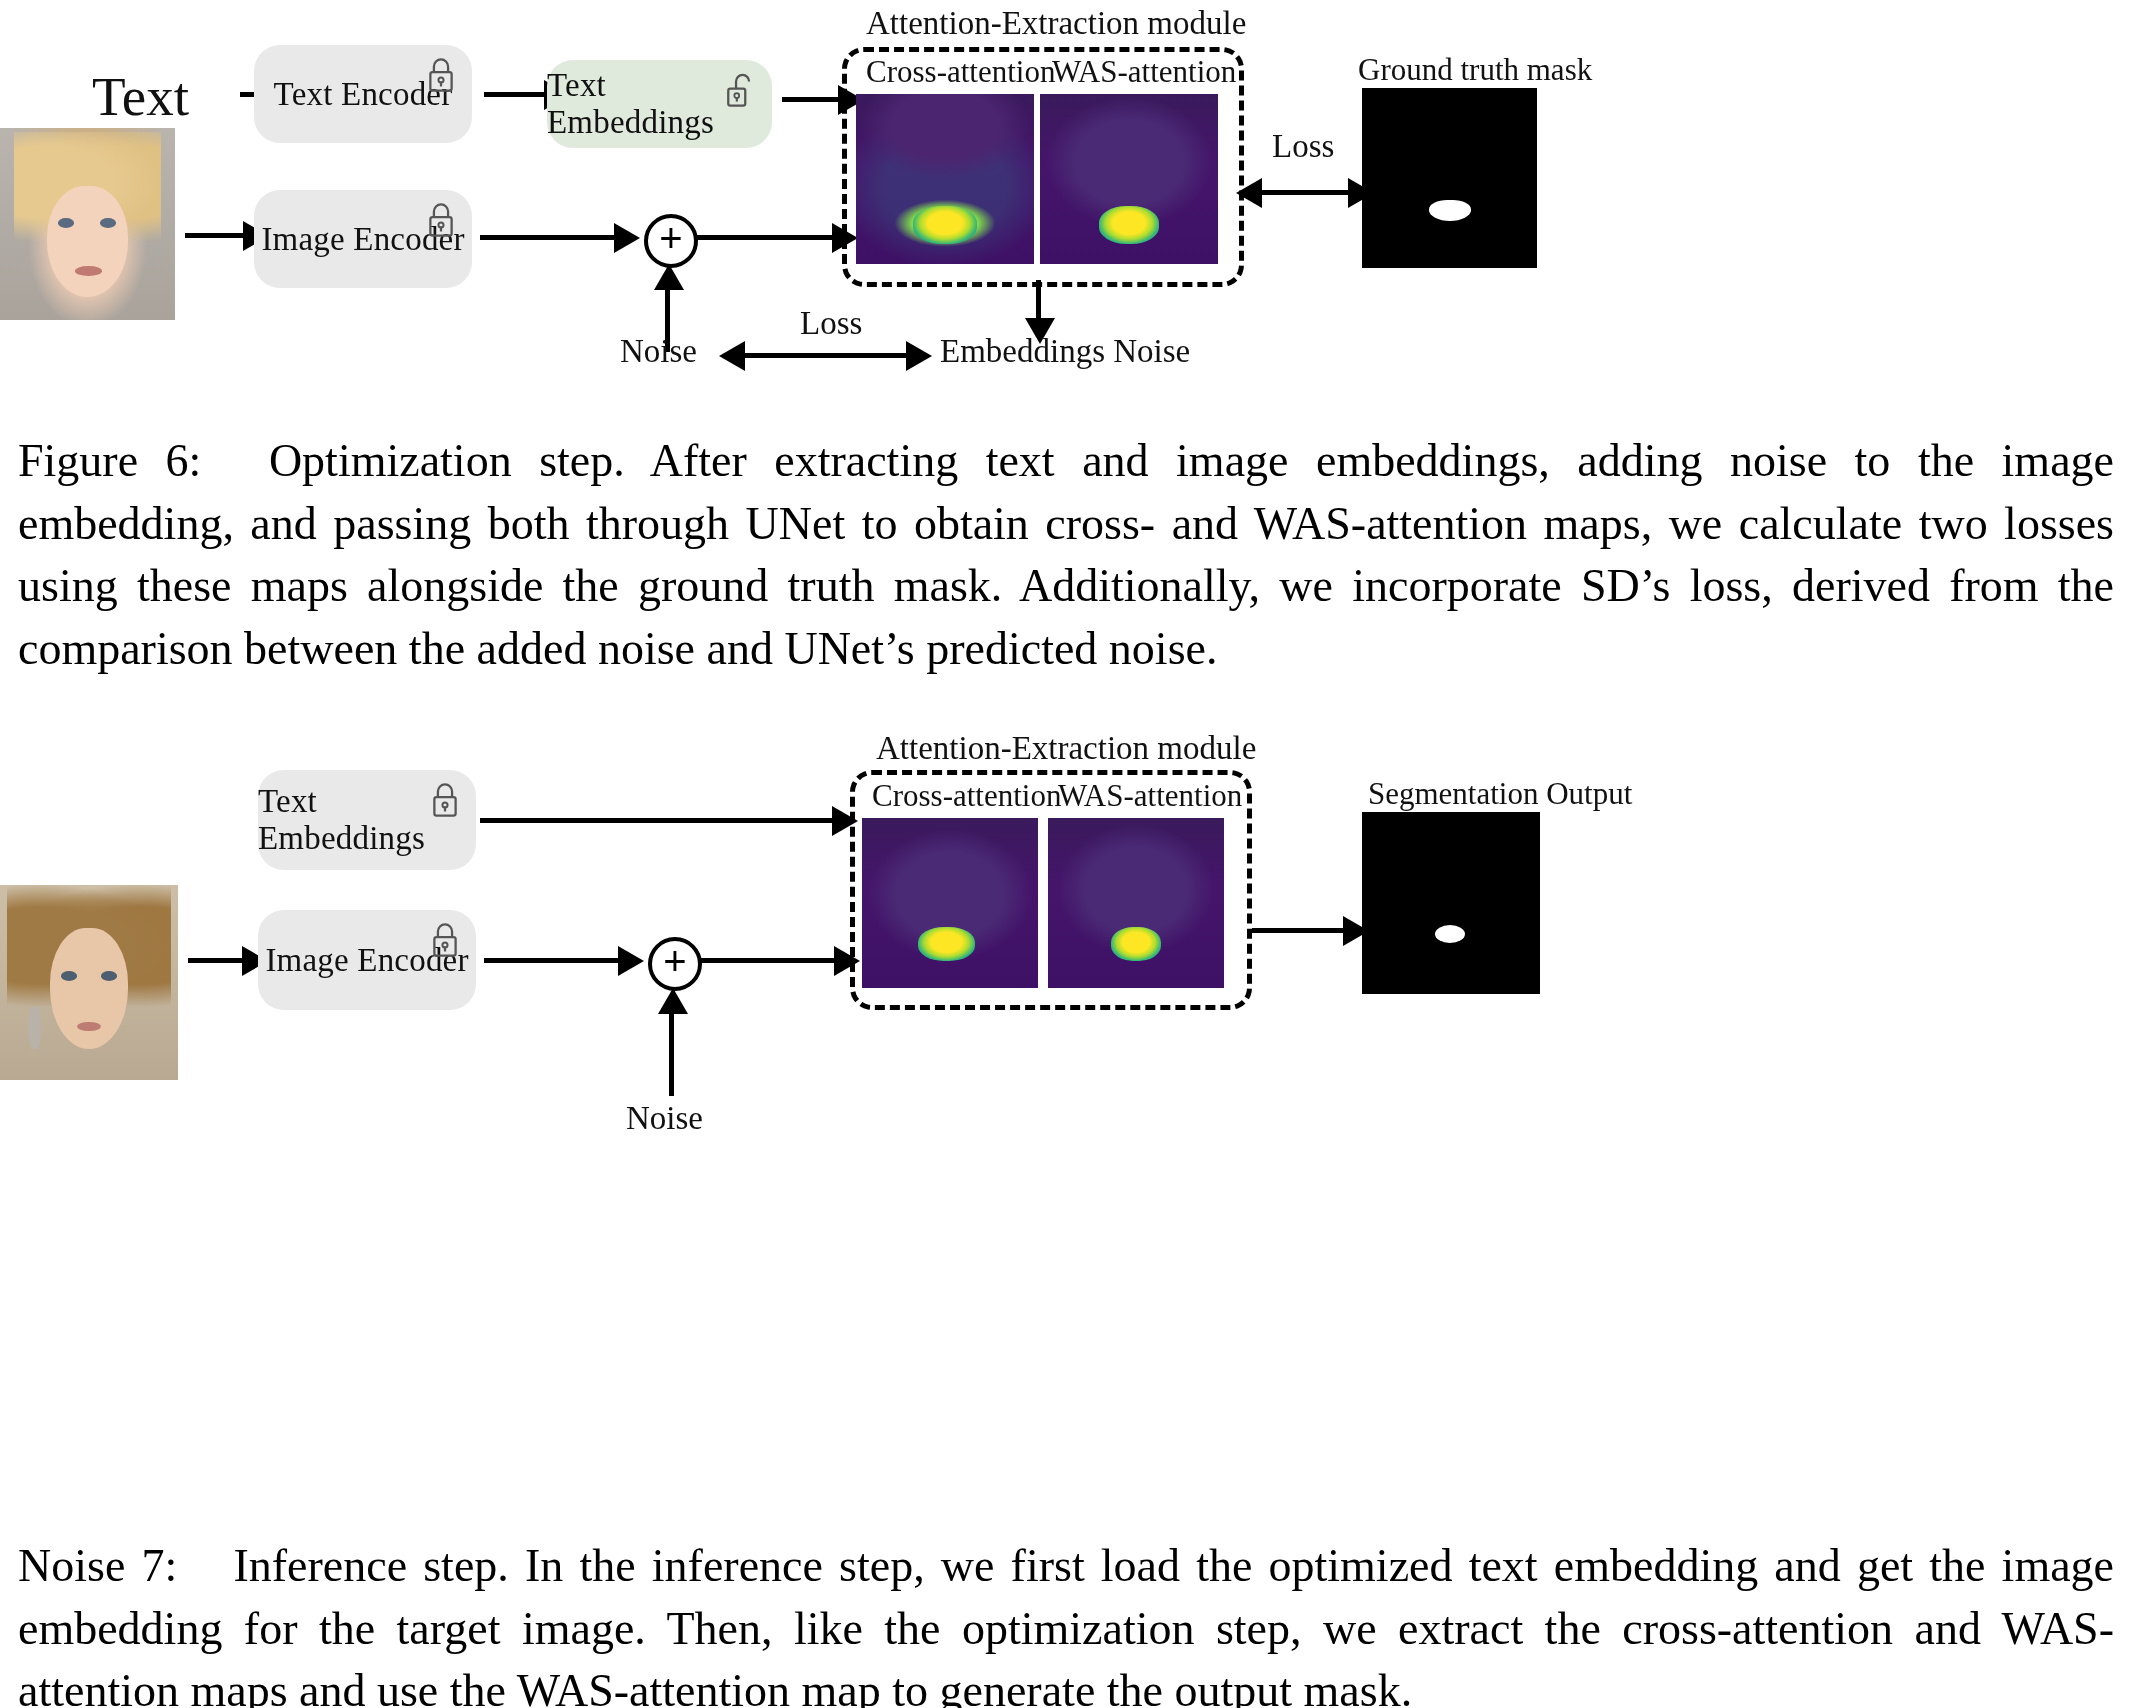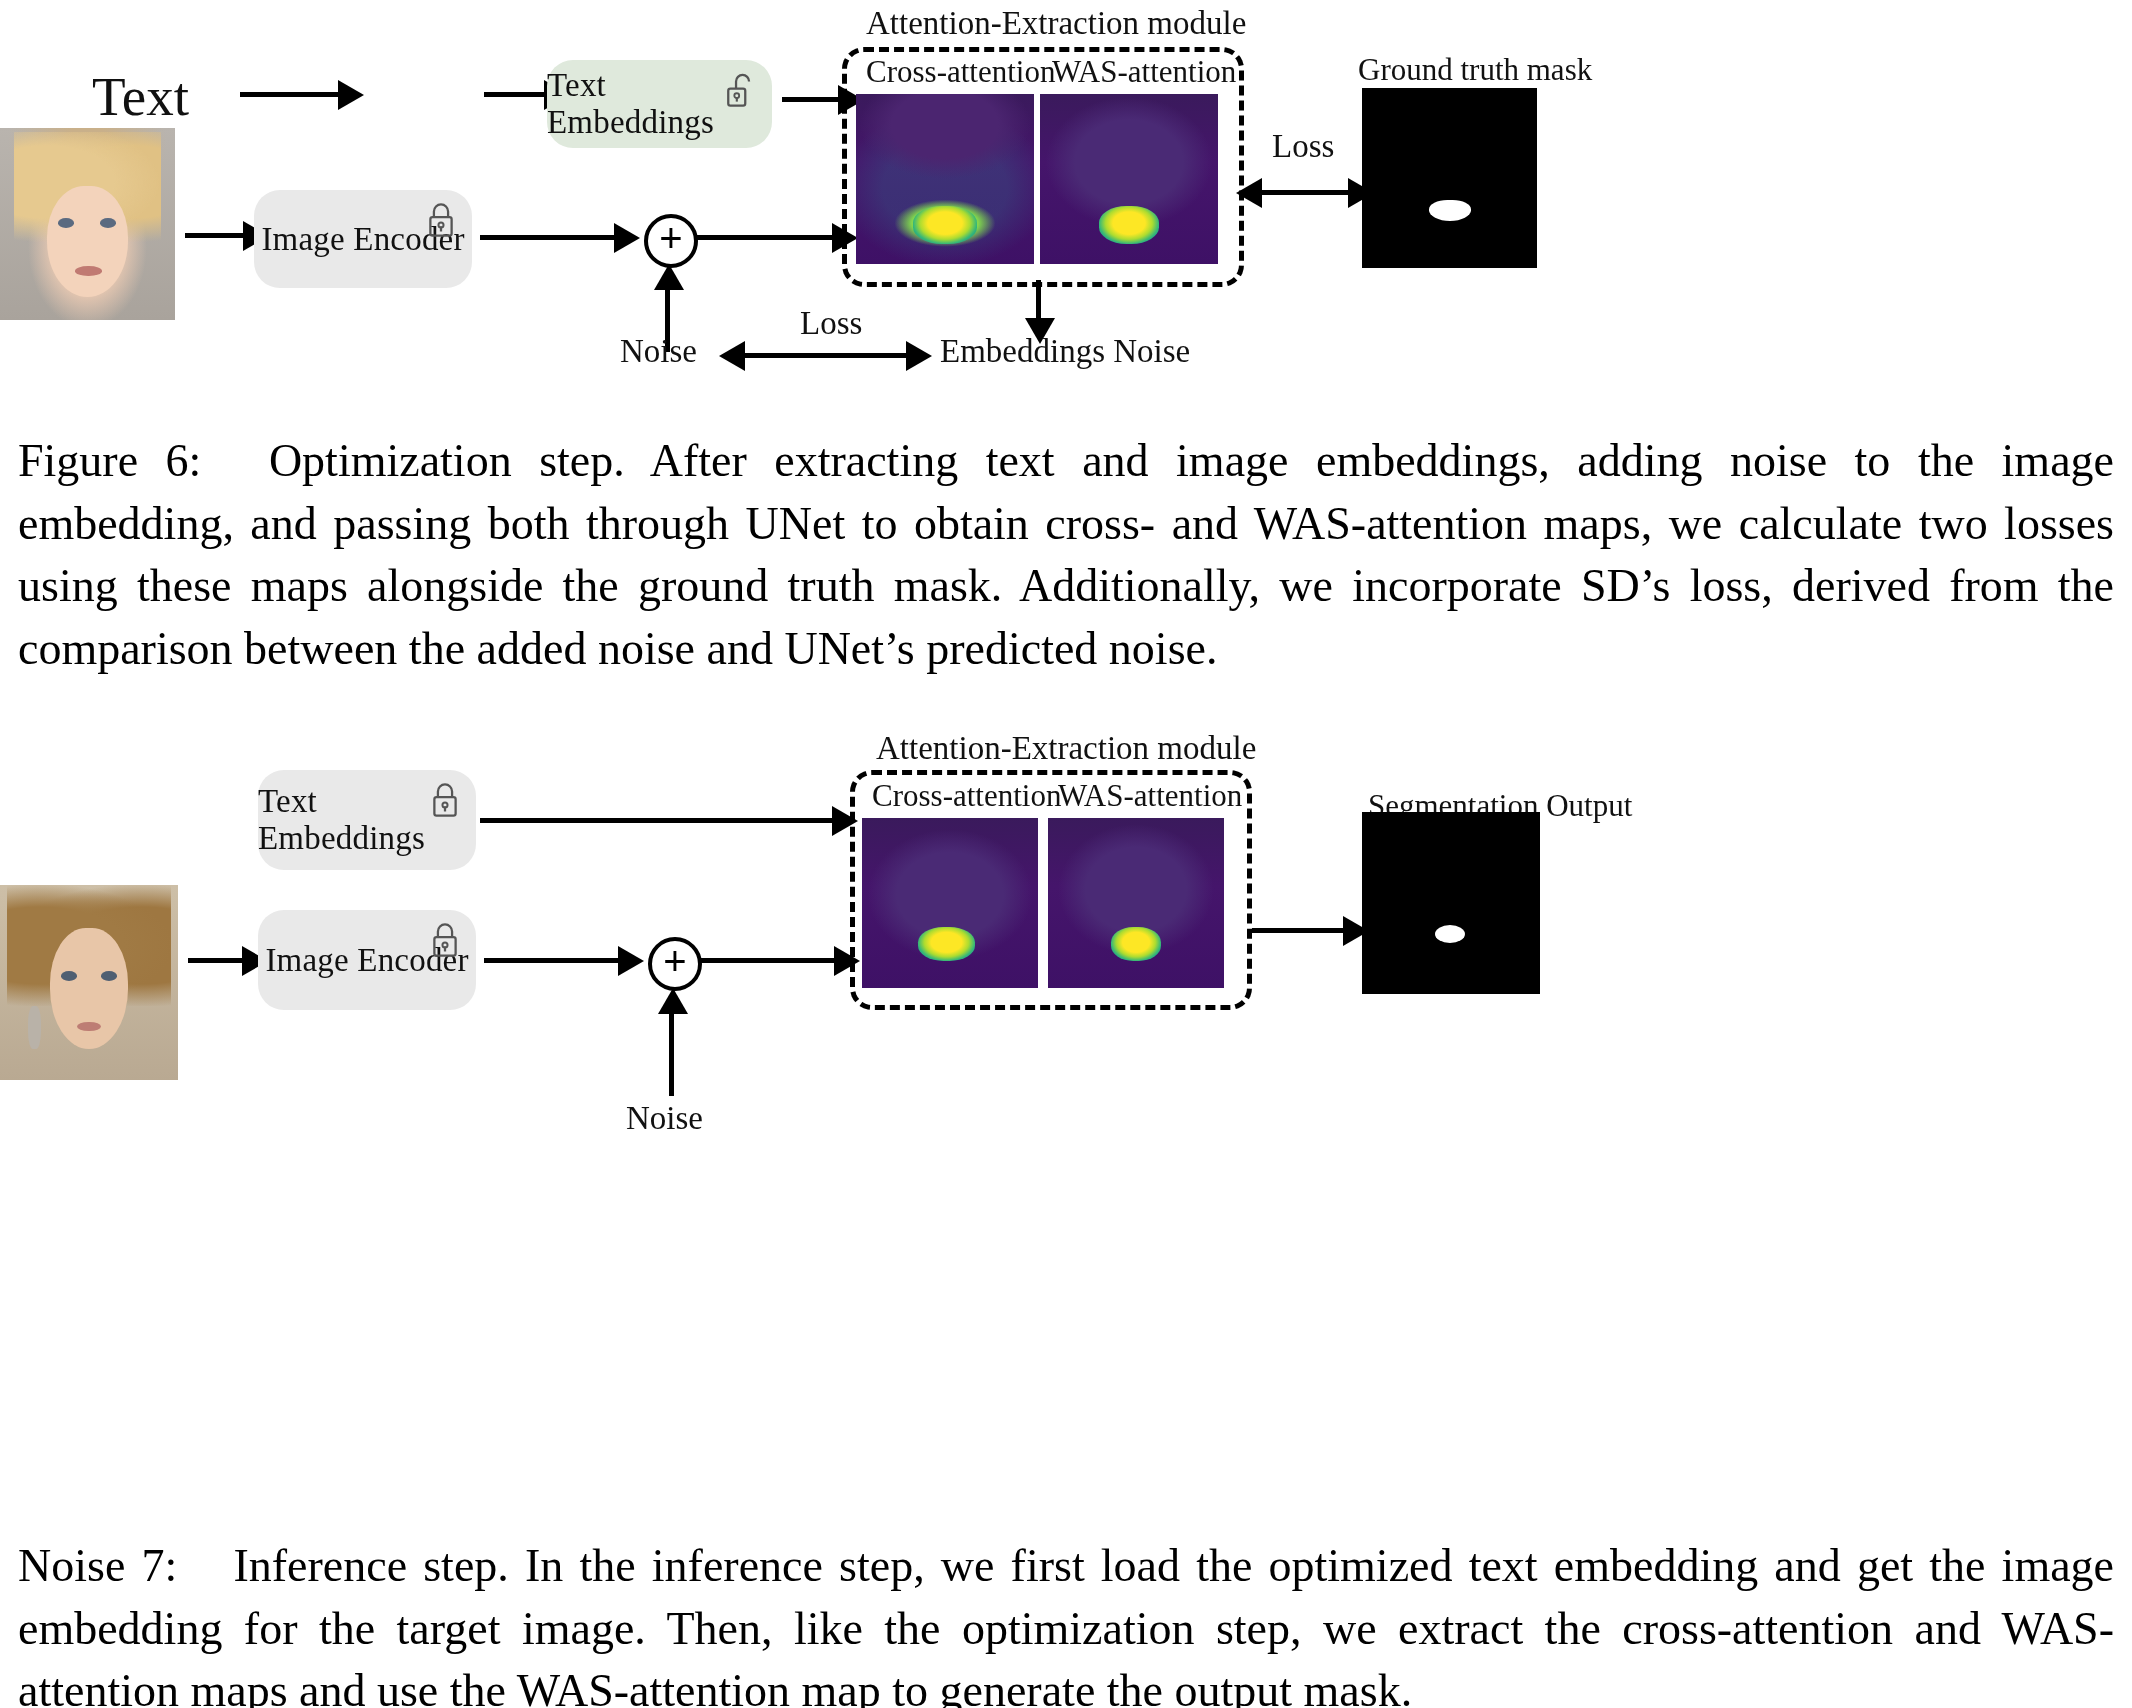--- a/index.html
+++ b/index.html
@@ -58,20 +58,29 @@
          radial-gradient(ellipse at 22% 45%, #e6c98f 0 42%, rgba(0,0,0,0) 70%),
          radial-gradient(ellipse at 80% 45%, #e0c184 0 42%, rgba(0,0,0,0) 70%);"></div>
     <div style="position:absolute;left:27%;top:30%;width:46%;height:58%;border-radius:46% 46% 50% 50%;background:#f3d3bb;"></div>
     <div style="position:absolute;left:33%;top:47%;width:9%;height:5%;border-radius:50%;background:#5a6a80;"></div>
     <div style="position:absolute;left:57%;top:47%;width:9%;height:5%;border-radius:50%;background:#5a6a80;"></div>
     <div style="position:absolute;left:43%;top:72%;width:15%;height:5%;border-radius:50%;background:#c07a72;"></div>
   </div>
   <div class="hline" style="left:185px;top:233px;width:60px;"></div>
   <div class="ah-r" style="left:243px;top:221px;"></div>
 
+  <div class="box gray" style="left:254px;top:45px;width:218px;height:98px;">
+    <span>Text Encoder</span>
+    <svg class="lock" viewBox="0 0 24 28">
+      <path d="M7 12 V8 a5 5 0 0 1 10 0 V12" fill="none" stroke="#555" stroke-width="1.6"></path>
+      <rect x="4.5" y="12" width="15" height="13" rx="1.5" fill="none" stroke="#555" stroke-width="1.6"></rect>
+      <circle cx="12" cy="17.5" r="1.8" fill="none" stroke="#555" stroke-width="1.4"></circle>
+      <rect x="11.2" y="18.5" width="1.6" height="3.6" fill="#555"></rect>
+    </svg>
+  </div>
   <div class="hline" style="left:484px;top:92px;width:62px;"></div>
   <div class="ah-r" style="left:544px;top:80px;"></div>
 
   <div class="box green" style="left:547px;top:60px;width:225px;height:88px;">
     <span>Text Embeddings</span>
     <svg class="lock" viewBox="0 0 24 28">
       <path d="M8.5 13 V8 a4.6 4.6 0 0 1 9.2 0" fill="none" stroke="#555" stroke-width="1.6"></path>
       <rect x="3" y="13" width="12" height="12" rx="1.5" fill="none" stroke="#555" stroke-width="1.6"></rect>
       <circle cx="9" cy="18" r="1.7" fill="none" stroke="#555" stroke-width="1.3"></circle>
       <rect x="8.3" y="19" width="1.5" height="3.2" fill="#555"></rect>
@@ -220,21 +229,21 @@
       radial-gradient(ellipse 52% 45% at 50% 42%, #4a2a75 0 55%, rgba(0,0,0,0) 85%),
       radial-gradient(ellipse 7% 5% at 37% 45%, #4e86a8 0 60%, rgba(0,0,0,0) 100%),
       radial-gradient(ellipse 7% 5% at 63% 45%, #4e86a8 0 60%, rgba(0,0,0,0) 100%),
       linear-gradient(#3a1a5c,#45156b 40%,#3e1166);"></div>
     <div style="position:absolute;left:36%;top:64%;width:28%;height:20%;border-radius:45%;
          background:radial-gradient(ellipse at 50% 45%, #fde725 0 38%, #addc30 55%, #35b779 70%, #21908c 82%, rgba(0,0,0,0) 100%);"></div>
   </div>
 
   <div class="hline" style="left:1252px;top:228px;width:95px;"></div>
   <div class="ah-r" style="left:1343px;top:216px;"></div>
-  <div class="lbl" style="left:1368px;top:88px;font-size:31px;">Segmentation Output</div>
+  <div class="lbl" style="left:1368px;top:76px;font-size:31px;">Segmentation Output</div>
   <div class="mask" style="left:1362px;top:112px;width:178px;height:182px;">
     <div class="blob" style="left:41%;top:62%;width:17%;height:10%;"></div>
   </div>
 </div>
 
 <div class="caption" style="top:1535px;">
   <span>Noise 7: </span><b>Inference step.</b><span> In the inference step, we first load the optimized text embedding and get the image embedding for the target image.  Then, like the optimization step, we extract the cross-attention and WAS-attention maps and use the WAS-attention map to generate the output mask.</span>
 </div>
 
 </body></html>

